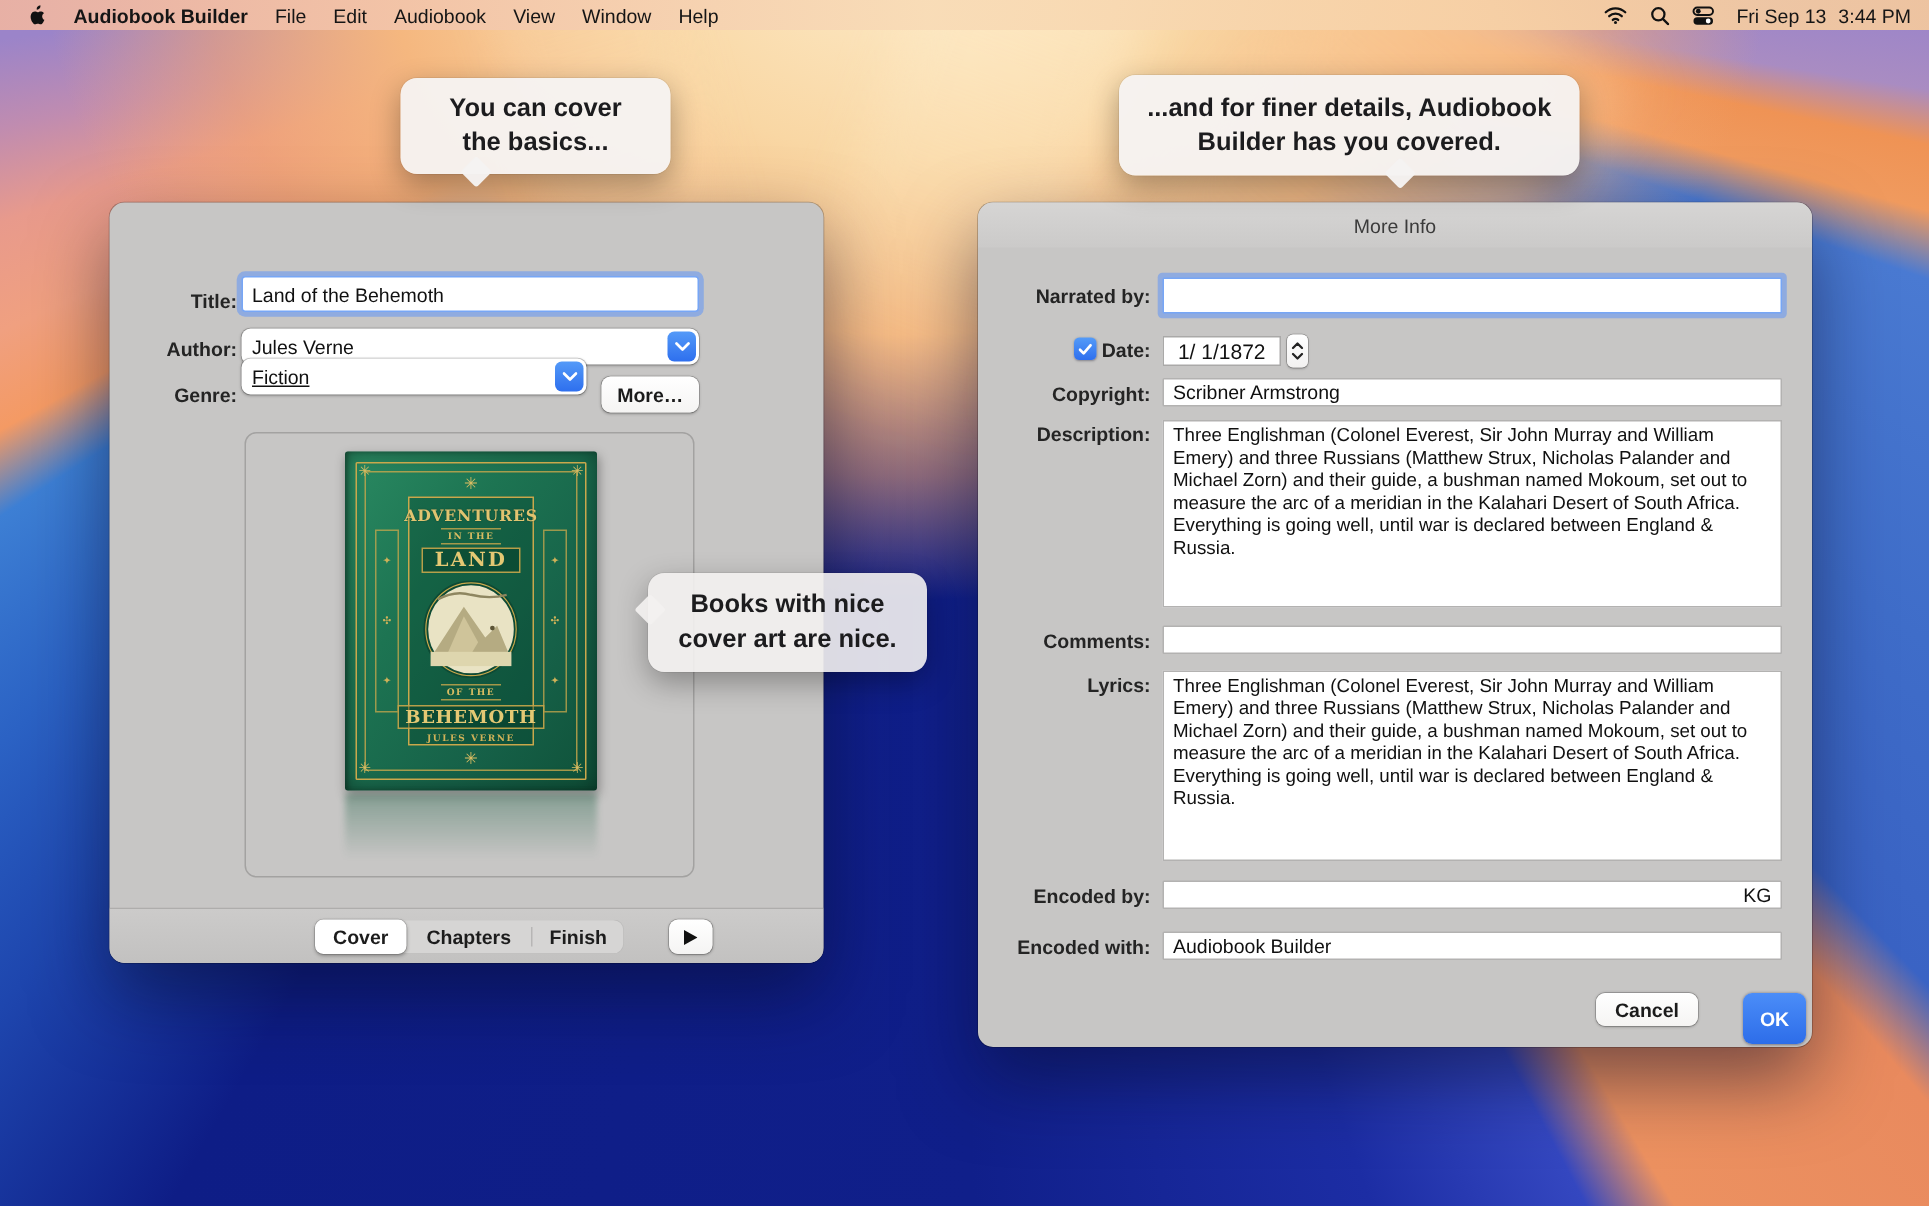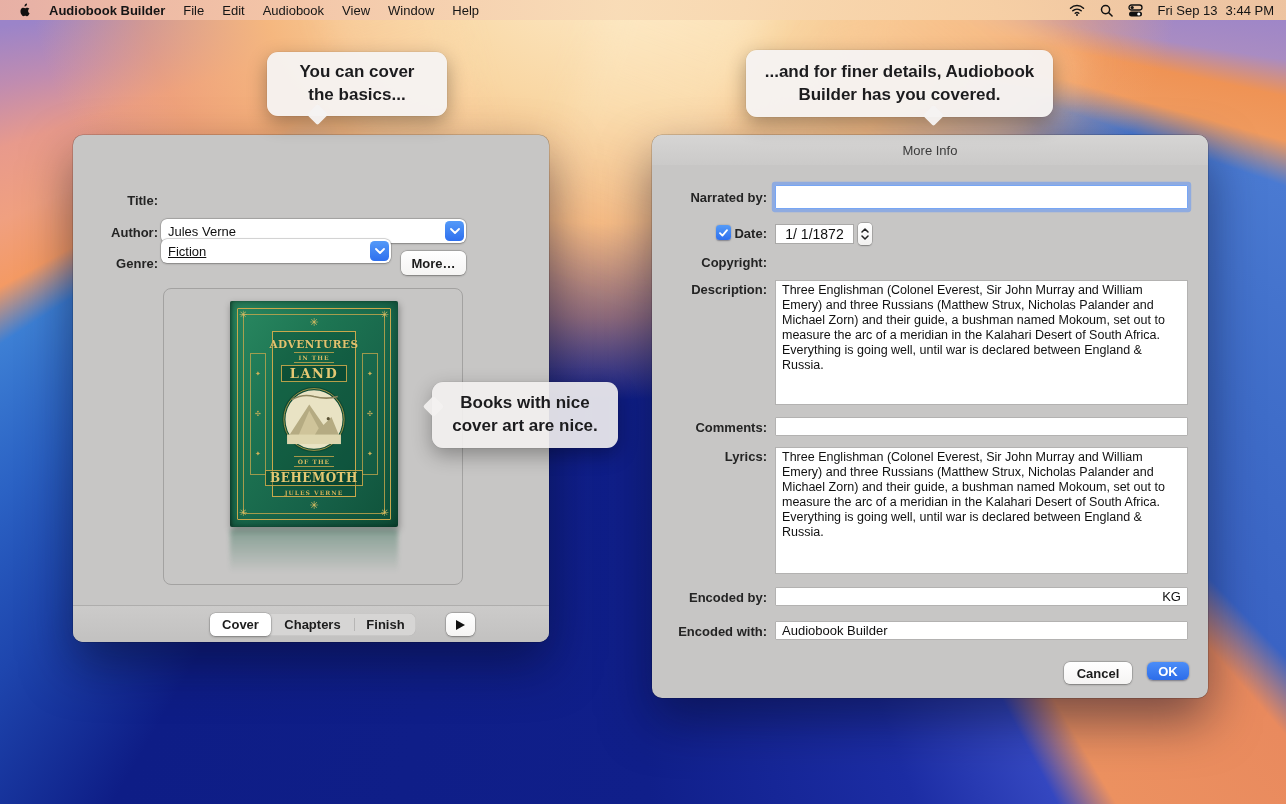--- a/index.html
+++ b/index.html
@@ -251,20 +251,21 @@
       <span class="mb-clock">
         <span>Fri Sep 13</span>
         <span>3:44 PM</span>
       </span>
     </div>
   </div>
 
   <div class="window" style="left:73px; top:135px; width:476px; height:507px;">
 
     <span class="flabel" style="right:391px; top:58px;">Title:</span>
+    <input class="tfield focusring" style="left: 88px; top: 49px; width: 305px; height: 24px;" value="Land of the Behemoth">
 
     <span class="flabel" style="right:391px; top:90px;">Author:</span>
     <div class="combo" style="left:88px; top:84px; width:305px; height:24px;">
       <span>Jules Verne</span>
       <span class="combo-btn">
         <svg width="10" height="6" viewBox="0 0 10 6" fill="none" stroke="#fff" stroke-width="1.8" stroke-linecap="round" stroke-linejoin="round">
             <path d="M1 1l4 4 4-4"></path>
           </svg>
       </span>
     </div>
@@ -356,38 +357,39 @@
     <div class="stepper" style="left:206px; top:88px;">
       <svg width="8" height="5" viewBox="0 0 8 5" fill="none" stroke="#222" stroke-width="1.5" stroke-linecap="round" stroke-linejoin="round">
           <path d="M1 4l3-3 3 3"></path>
         </svg>
       <svg width="8" height="5" viewBox="0 0 8 5" fill="none" stroke="#222" stroke-width="1.5" stroke-linecap="round" stroke-linejoin="round">
           <path d="M1 1l3 3 3-3"></path>
         </svg>
     </div>
 
     <span class="flabel" style="right:441px; top:120px;">Copyright:</span>
+    <input class="tfield plainfield" style="left: 123px; top: 117px; width: 413px; height: 19px;" value="Scribner Armstrong">
 
     <span class="flabel" style="right:441px; top:147px;">Description:</span>
     <textarea class="ta" style="left: 123px; top: 145px; width: 413px; height: 125px;">Three Englishman (Colonel Everest, Sir John Murray and William Emery) and three Russians (Matthew Strux, Nicholas Palander and Michael Zorn) and their guide, a bushman named Mokoum, set out to measure the arc of a meridian in the Kalahari Desert of South Africa. Everything is going well, until war is declared between England &amp; Russia.</textarea>
 
     <span class="flabel" style="right:441px; top:285px;">Comments:</span>
     <input class="tfield plainfield" style="left: 123px; top: 282px; width: 413px; height: 19px;" value="">
 
     <span class="flabel" style="right:441px; top:314px;">Lyrics:</span>
     <textarea class="ta" style="left: 123px; top: 312px; width: 413px; height: 127px;">Three Englishman (Colonel Everest, Sir John Murray and William Emery) and three Russians (Matthew Strux, Nicholas Palander and Michael Zorn) and their guide, a bushman named Mokoum, set out to measure the arc of a meridian in the Kalahari Desert of South Africa. Everything is going well, until war is declared between England &amp; Russia.</textarea>
 
     <span class="flabel" style="right:441px; top:455px;">Encoded by:</span>
     <input class="tfield plainfield" style="left: 123px; top: 452px; width: 413px; height: 19px; text-align: right;" value="KG">
 
     <span class="flabel" style="right:441px; top:489px;">Encoded with:</span>
     <input class="tfield plainfield" style="left: 123px; top: 486px; width: 413px; height: 19px;" value="Audiobook Builder">
 
     <button class="push-btn" style="left:412px; top:527px; width:68px; height:22px; border:none; cursor:default;">Cancel</button>
-    <button class="push-btn blue-btn" style="left:495px; top:527px; width:42px; height:18px; border:none; cursor:default; font-weight:700;">OK</button>
+    <button class="push-btn blue-btn" style="left:510px; top:527px; width:42px; height:34px; border:none; cursor:default; font-weight:700;">OK</button>
   </div>
 
   <div class="bubble b1">
     <span class="tail"></span>
     <span>You can cover
 the basics...</span>
   </div>
   <div class="bubble b2">
     <span class="tail"></span>
     <span>...and for finer details, Audiobook

